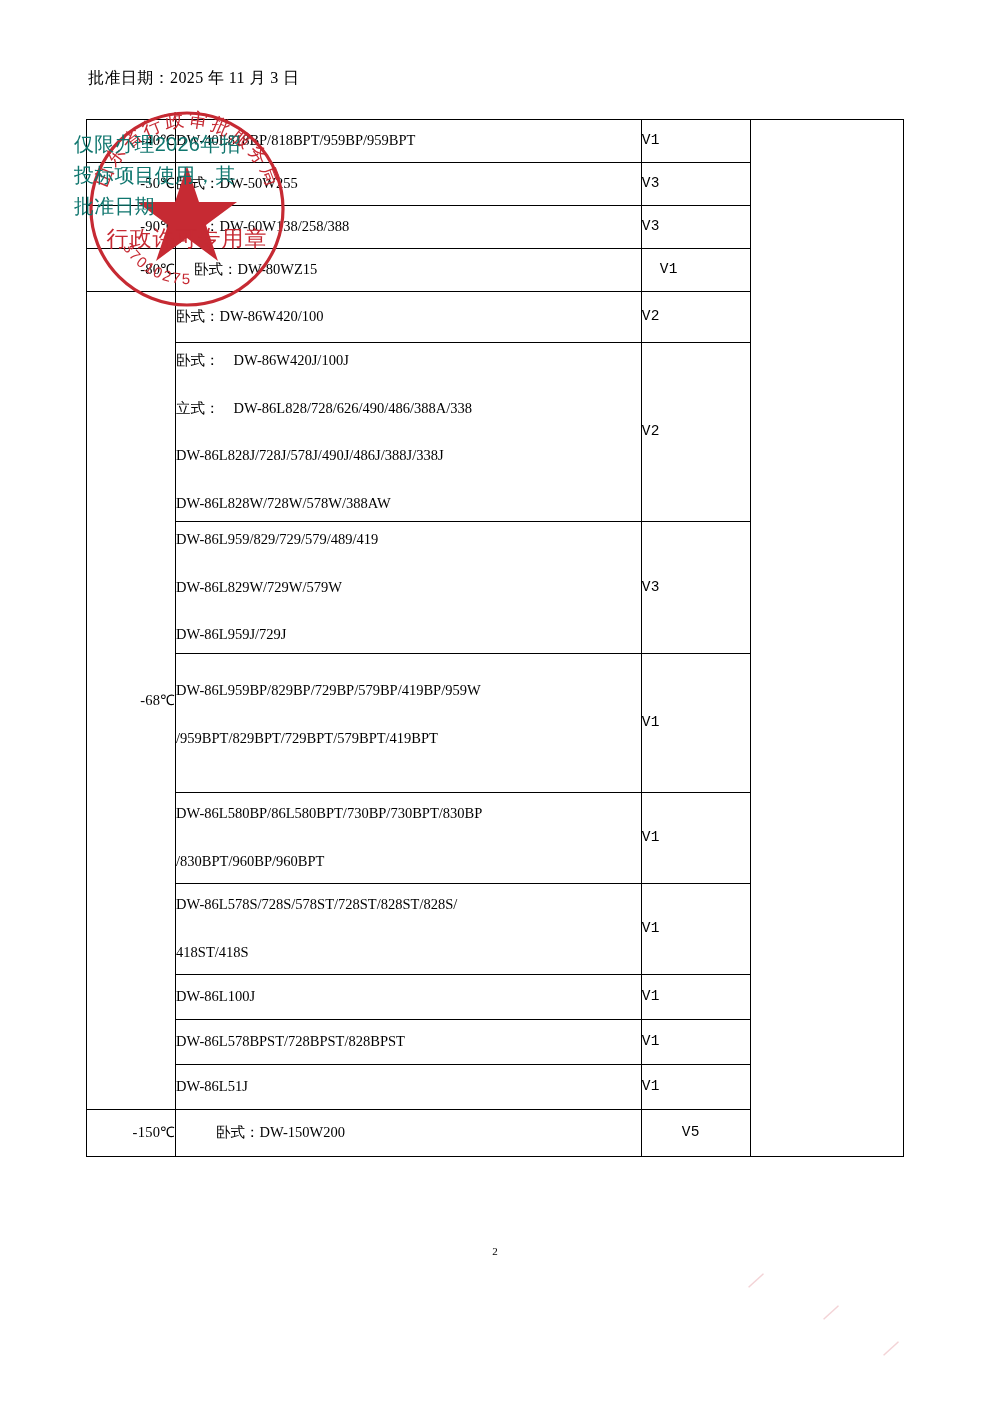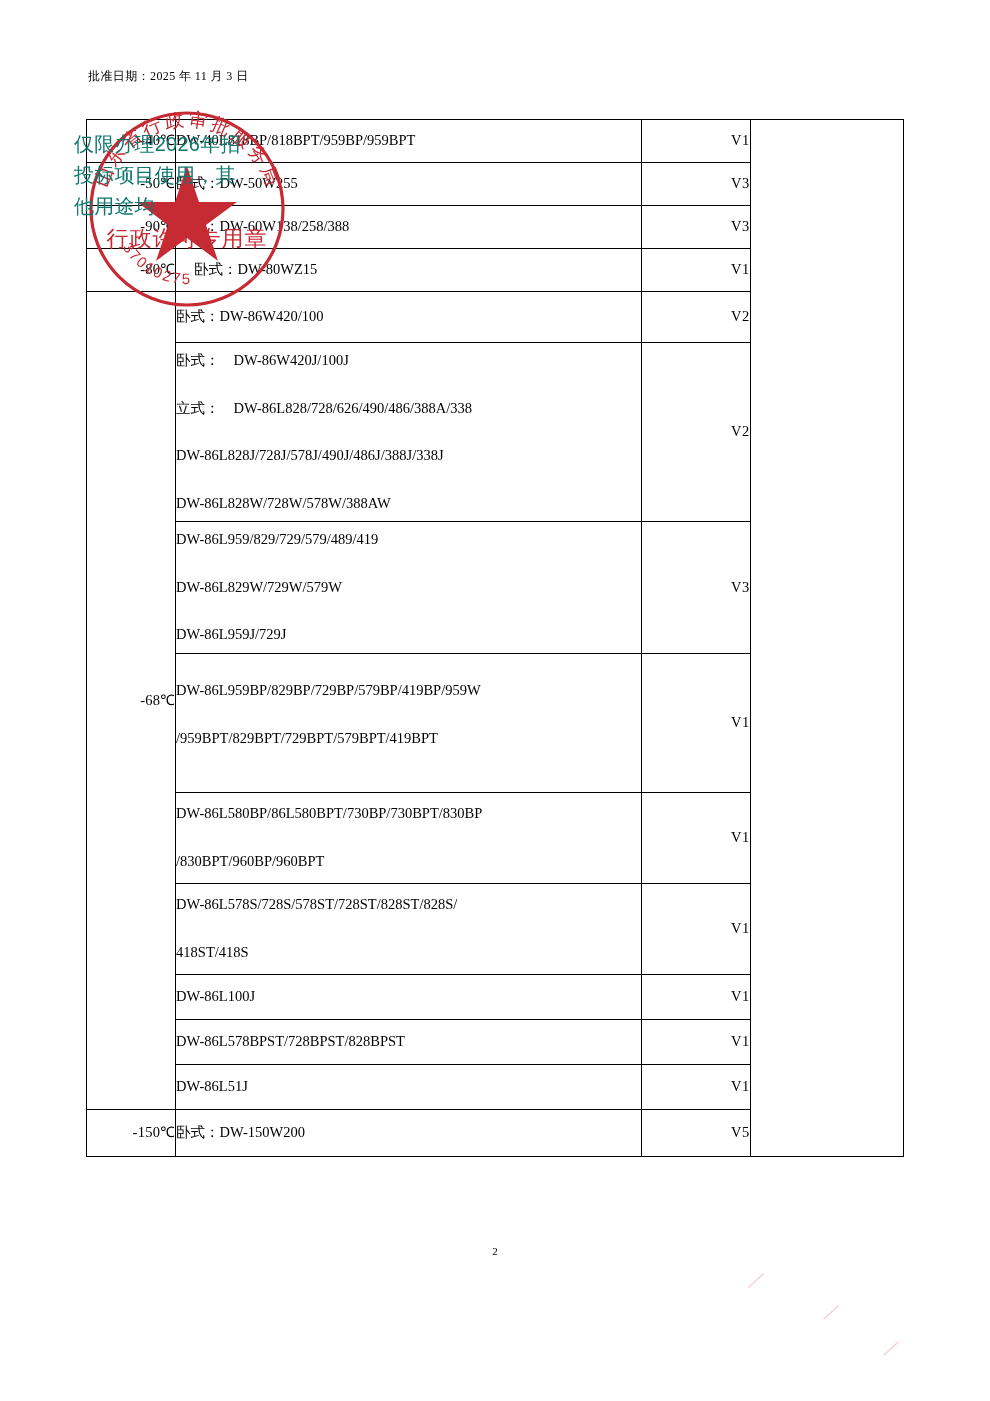--- a/index.html
+++ b/index.html
@@ -20,21 +20,21 @@
     left: 0; top: 0;
     width: 990px;
     height: 1401px;
   }
 
   
   .approve-date {
     position: absolute;
     left: 88px;
     top: 68px;
-    font-size: 12px;
+    font-size: 16px;
     letter-spacing: 0.4px;
     white-space: nowrap;
   }
 
   
   table.spec {
     position: absolute;
     left: 86px;
     top: 119px;
     width: 818px;
@@ -55,22 +55,23 @@
     letter-spacing: 0.3px;
   }
   td.models {
     width: 464px;
     padding-left: 12px;
     padding-right: 8px;
     text-align: left;
   }
   td.ver {
     width: 108px;
-    text-align: right;
+    text-align: left;
     letter-spacing: 0.5px;
+    font-family: Liberation Mono, monospace;
   }
   td.blank {
     width: 152px;
   }
   .models .line {
     display: block;
     white-space: nowrap;
   }
   .models .line + .line {
     margin-top: 20px;
@@ -91,21 +92,21 @@
   tr.r-80 td { height: 34px; padding-left: 18px; }
   tr.r-86a td { height: 42px; }
   tr.r-86b td { height: 150px; }
   tr.r-86c td { height: 120px; }
   tr.r-86d td { height: 130px; }
   tr.r-86e td { height: 82px; }
   tr.r-86f td { height: 82px; }
   tr.r-86g td { height: 36px; }
   tr.r-86h td { height: 36px; }
   tr.r-86i td { height: 36px; margin-left: 8px; }
-  tr.r-150 td { height: 38px; }
+  tr.r-150 td { height: 38px; padding-left: 40px; }
 
   
   .page-number {
     position: absolute;
     top: 1245px;
     left: 0;
     width: 990px;
     text-align: center;
     font-size: 11px;
   }
@@ -290,21 +291,21 @@
       <text font-family="Liberation Sans, sans-serif" font-size="15" fill="#c62a33" letter-spacing="2">
         <textPath href="#botArc" startOffset="17%">37010275</textPath>
       </text>
       <text x="105" y="142" text-anchor="middle" font-family="Liberation Serif, serif" font-size="22" fill="#c62a33" letter-spacing="1">行政许可专用章</text>
     </svg>
   </div>
 
   <div class="stamp-text">
     <span class="sl">仅限办理2026年招</span>
     <span class="sl">投标项目使用，其</span>
-    <span class="sl">他用途均</span>
+    <span class="sl">批准日期</span>
   </div>
 
   <div class="wm" style="left:745px; top:1268px;">—</div>
   <div class="wm" style="left:820px; top:1300px;">—</div>
   <div class="wm" style="left:880px; top:1336px;">—</div>
 
   <div class="page-number">2</div>
 </div>
 
 </body></html>

